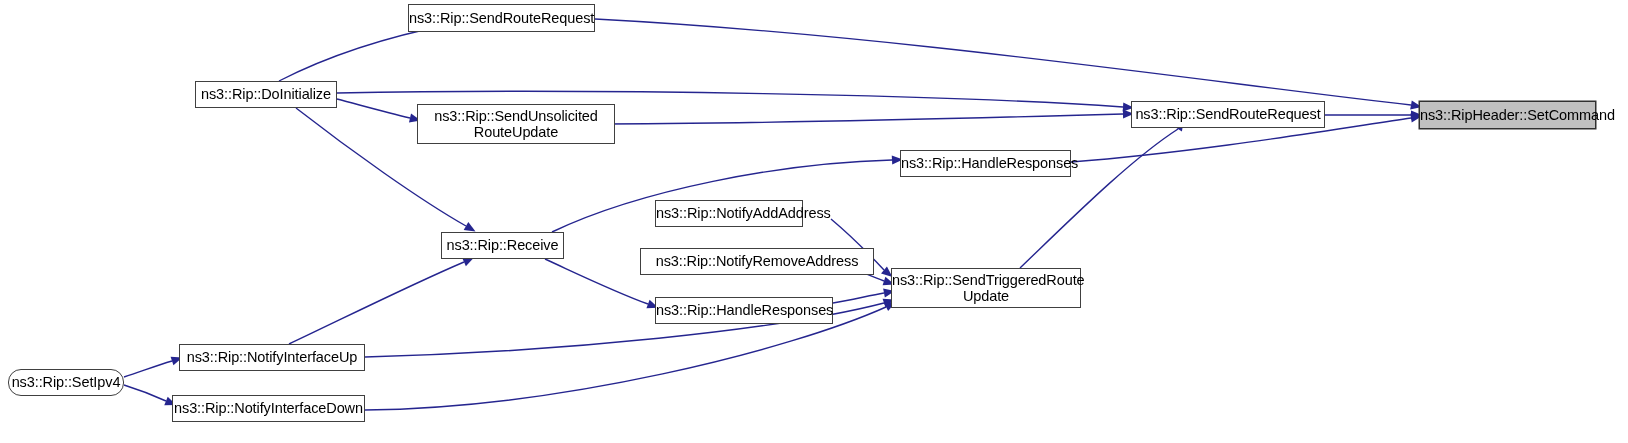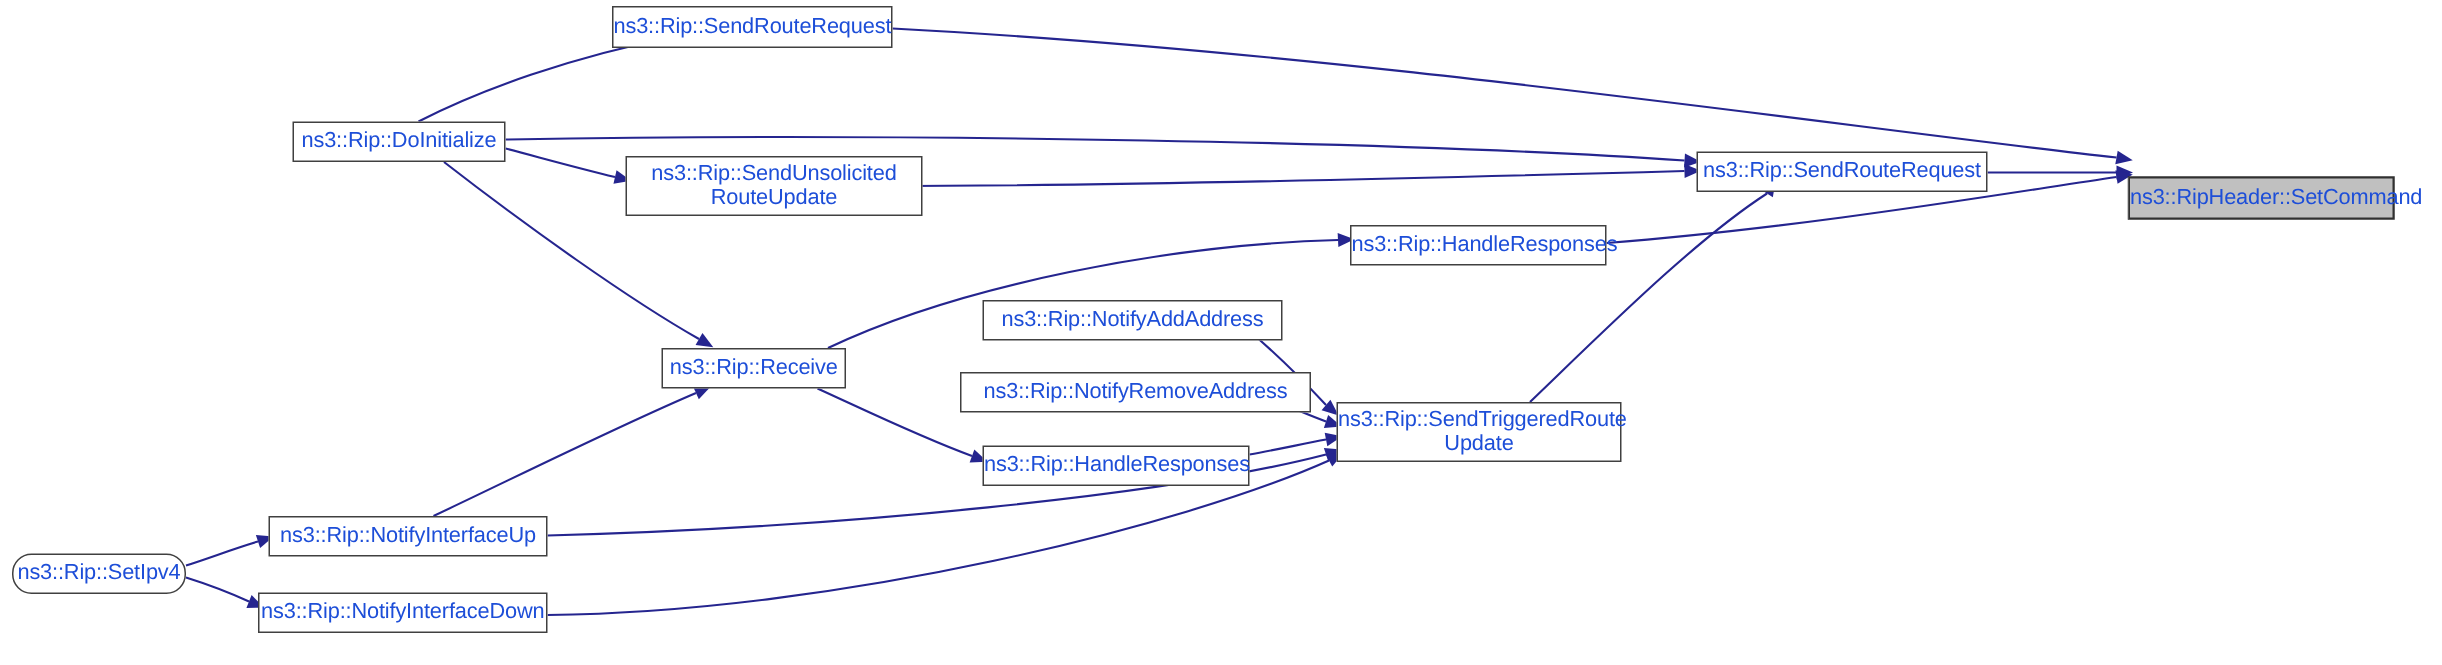--- a/index.html
+++ b/index.html
@@ -9,21 +9,21 @@
     background:#ffffff;
     font-family:"Liberation Sans","DejaVu Sans",sans-serif;
     overflow:hidden;
   }
   svg#edges{position:absolute;left:0;top:0;width:1628px;height:443px;pointer-events:none;}
   .node{
     position:absolute;
     box-sizing:border-box;
     border:1px solid #404040;
     background:#ffffff;
-    color:#1d4ed8;
+    color:#000000;
     font-size:14.5px;
     line-height:1.12;
     display:flex;
     align-items:center;
     justify-content:center;
     text-align:center;
     white-space:pre-line;
     letter-spacing:-0.1px;
   }
   .node.highlight{
@@ -114,23 +114,23 @@
         <path d="M 124,385 C 140,390 155,396 166,401" fill="none" stroke="#25258f" stroke-width="1.4"></path>
         <polygon points="0,-4.6 11,0 0,4.6" fill="#25258f" transform="translate(166,401) rotate(22)"></polygon>
       </g>
     </svg>
   <div id="nodes">
       <div class="node" style="left: 408px; top: 4px; width: 187px; height: 28px;"><span class="lbl">ns3::Rip::SendRouteRequest</span></div>
       <div class="node" style="left: 195px; top: 81px; width: 142px; height: 27px;"><span class="lbl">ns3::Rip::DoInitialize</span></div>
       <div class="node" style="left: 417px; top: 104px; width: 198px; height: 40px;"><span class="lbl">ns3::Rip::SendUnsolicited
 RouteUpdate</span></div>
       <div class="node" style="left: 1131px; top: 101px; width: 194px; height: 27px;"><span class="lbl">ns3::Rip::SendRouteRequest</span></div>
-      <div class="node highlight" style="left: 1419px; top: 101px; width: 177px; height: 28px; margin-top: 17px;"><span class="lbl">ns3::RipHeader::SetCommand</span></div>
+      <div class="node highlight" style="left: 1419px; top: 101px; width: 177px; height: 28px;"><span class="lbl">ns3::RipHeader::SetCommand</span></div>
       <div class="node" style="left: 900px; top: 150px; width: 171px; height: 27px;"><span class="lbl">ns3::Rip::HandleResponses</span></div>
-      <div class="node" style="left: 655px; top: 200px; width: 200px; height: 27px;"><span class="lbl">ns3::Rip::NotifyAddAddress</span></div>
+      <div class="node" style="left: 655px; top: 200px; width: 148px; height: 27px;"><span class="lbl">ns3::Rip::NotifyAddAddress</span></div>
       <div class="node" style="left: 441px; top: 232px; width: 123px; height: 27px;"><span class="lbl">ns3::Rip::Receive</span></div>
       <div class="node" style="left: 640px; top: 248px; width: 234px; height: 27px;"><span class="lbl">ns3::Rip::NotifyRemoveAddress</span></div>
       <div class="node" style="left: 891px; top: 268px; width: 190px; height: 40px;"><span class="lbl">ns3::Rip::SendTriggeredRoute
 Update</span></div>
       <div class="node" style="left: 655px; top: 297px; width: 178px; height: 27px;"><span class="lbl">ns3::Rip::HandleResponses</span></div>
       <div class="node" style="left: 179px; top: 344px; width: 186px; height: 27px;"><span class="lbl">ns3::Rip::NotifyInterfaceUp</span></div>
       <div class="node" style="left: 8px; top: 369px; width: 116px; height: 27px; border-radius: 13px;"><span class="lbl">ns3::Rip::SetIpv4</span></div>
       <div class="node" style="left: 172px; top: 395px; width: 193px; height: 27px;"><span class="lbl">ns3::Rip::NotifyInterfaceDown</span></div>
     </div>
 </div>

